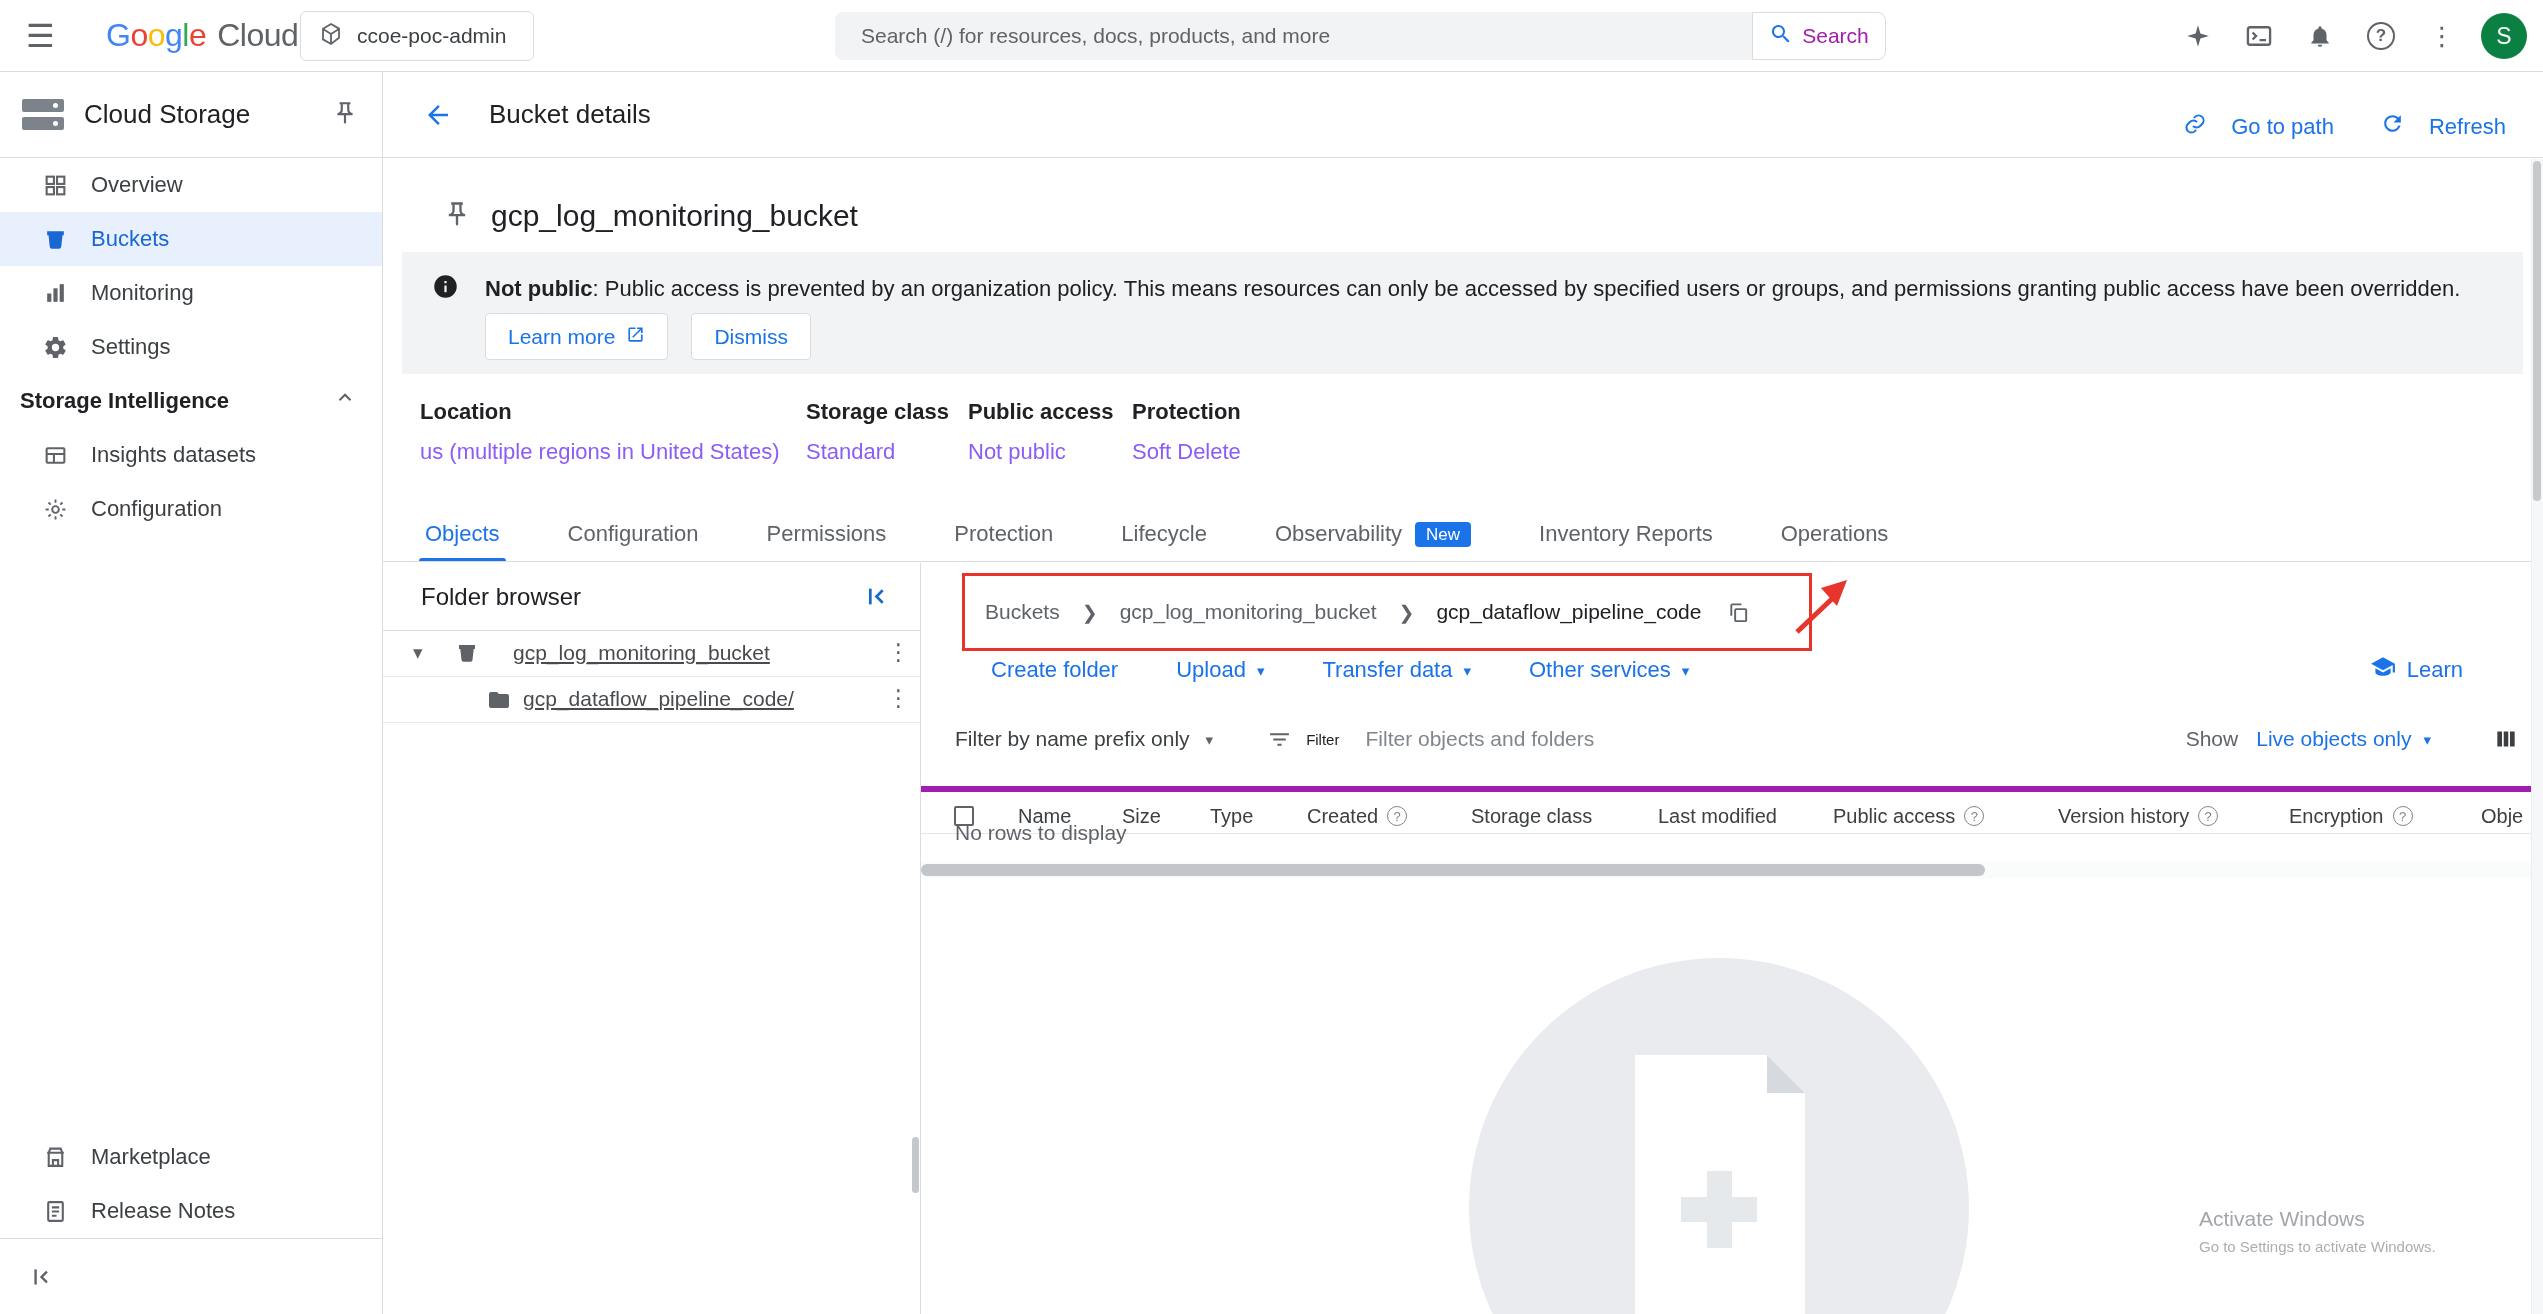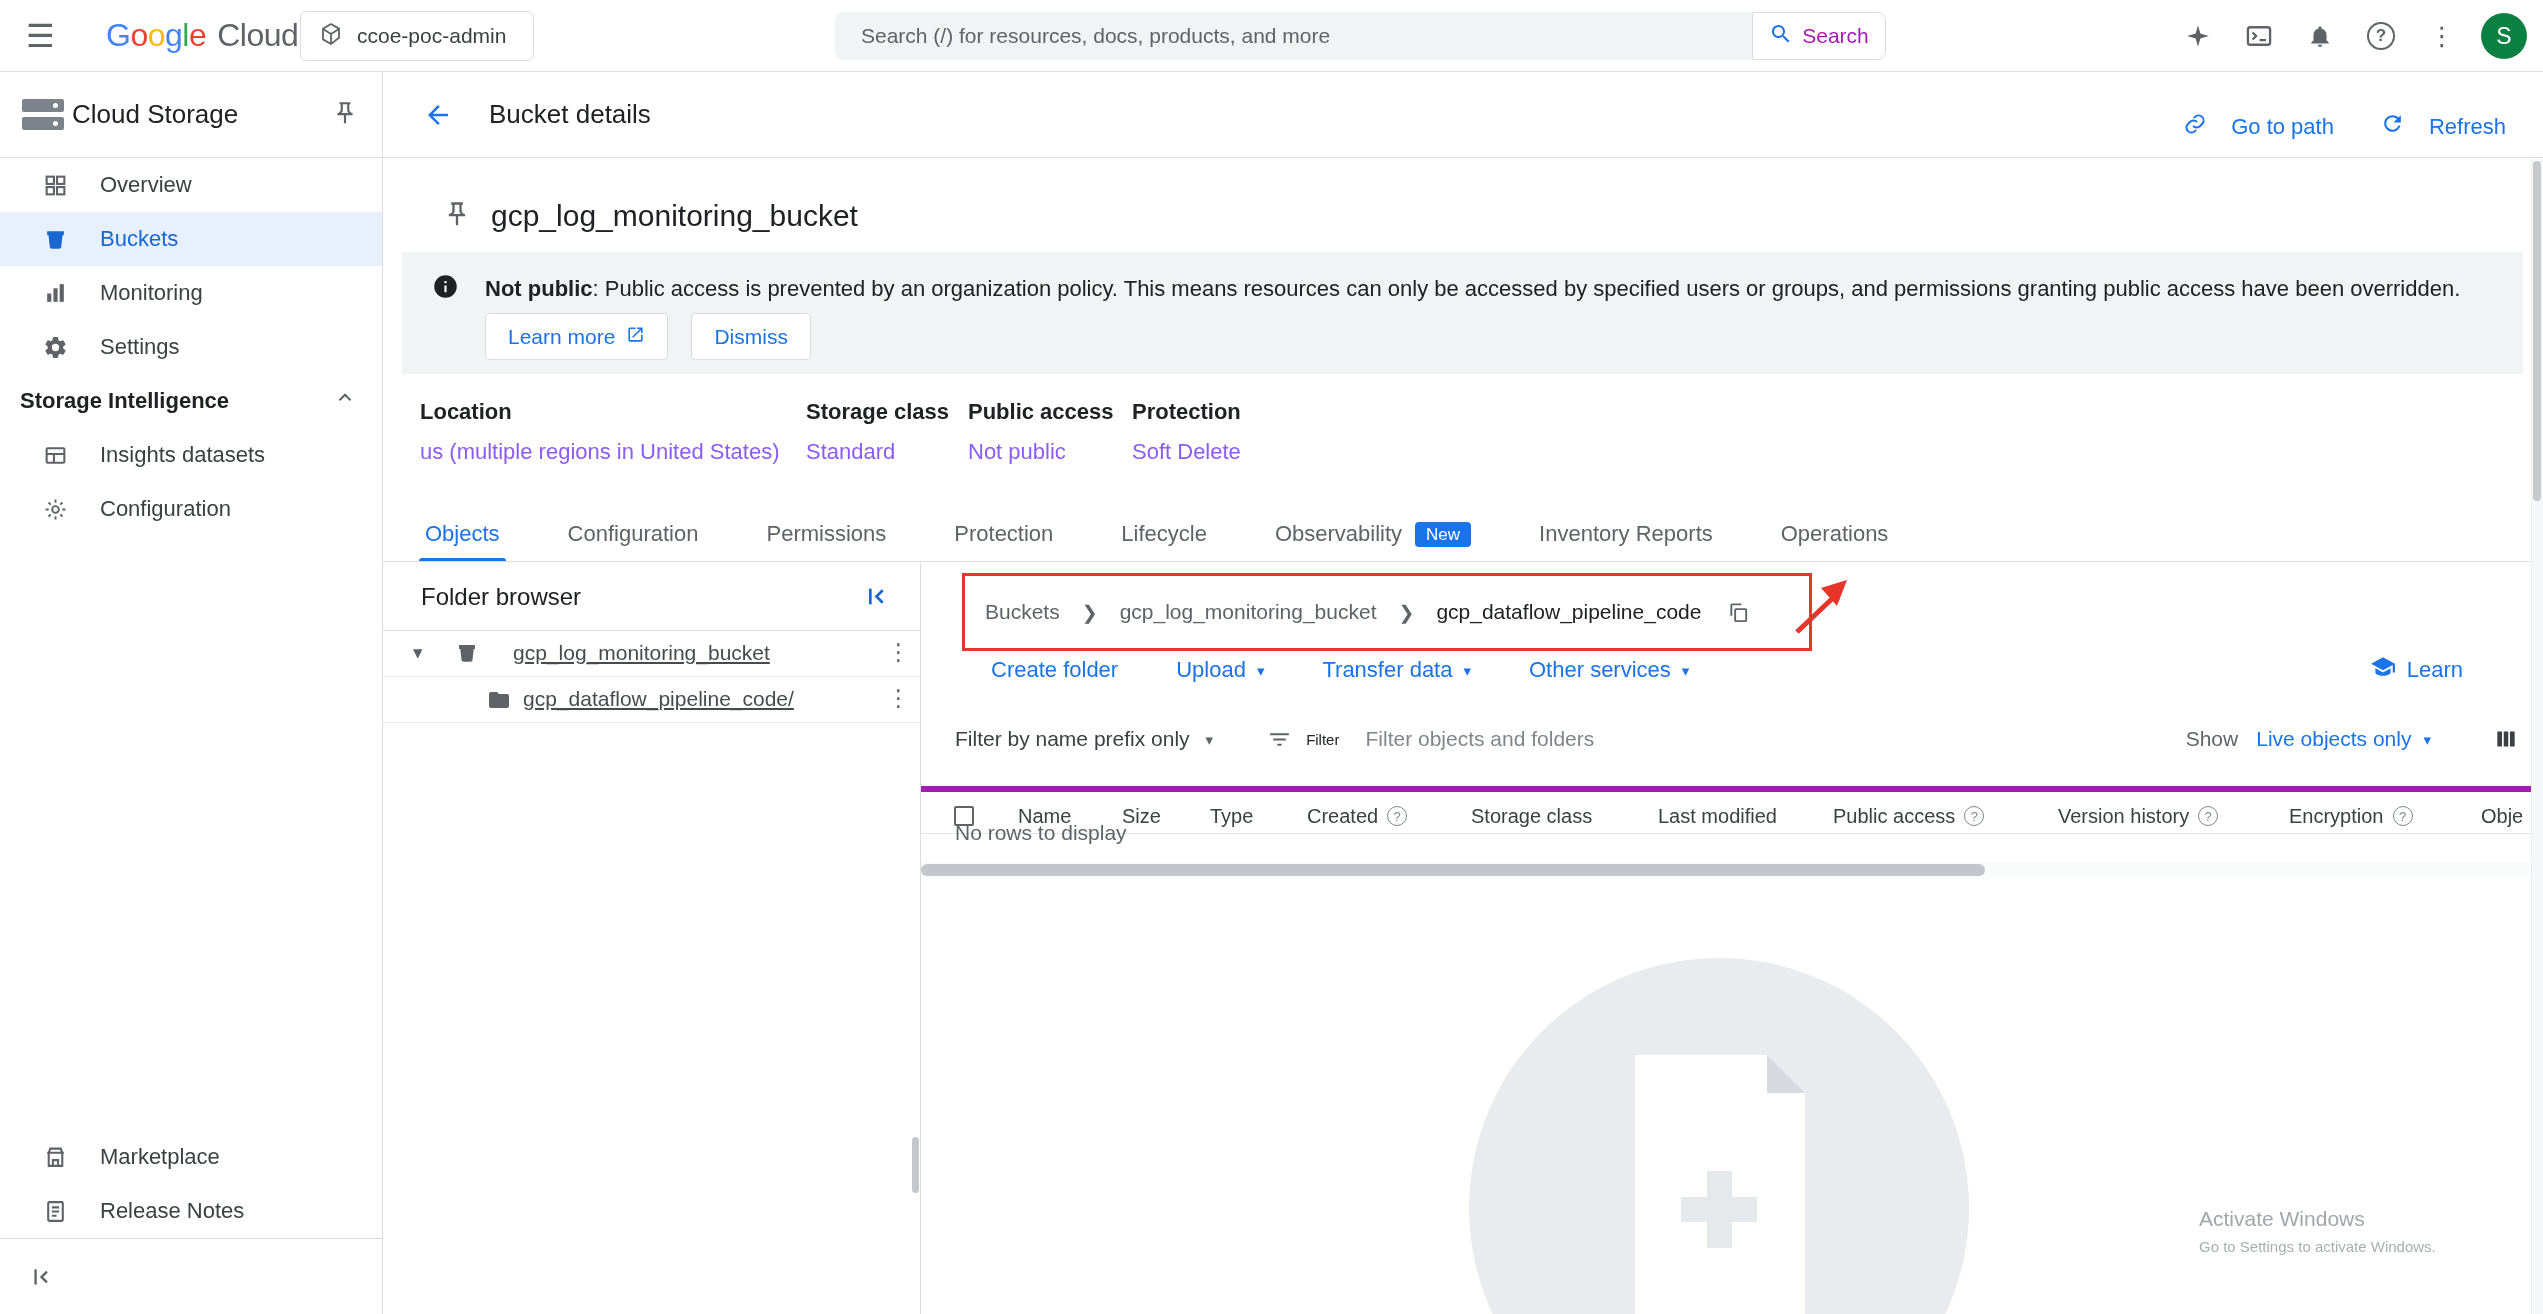--- a/index.html
+++ b/index.html
@@ -19,27 +19,27 @@
   .search-input { flex:1; background:#f1f3f4; border:none; outline:none; border-radius:8px 0 0 8px; padding:0 26px; font-size:21px; color:#202124; font-family:inherit; }
   .search-input::placeholder { color:#5f6368; }
   .search-btn { width:134px; background:#fff; border:1px solid #dadce0; border-radius:0 8px 8px 0; display:flex; align-items:center; justify-content:center; gap:9px; font-size:21px; color:#a21caf; }
   .topbar-icons { position:absolute; right:16px; top:0; height:72px; display:flex; align-items:center; gap:17px; }
   .tb-icon { width:44px; height:44px; display:flex; align-items:center; justify-content:center; color:#5f6368; font-size:26px; border-radius:50%; }
   .help-circle { width:28px; height:28px; border:2.5px solid #5f6368; border-radius:50%; color:#5f6368; font-size:17px; font-weight:700; display:flex; align-items:center; justify-content:center; }
   .avatar { width:46px; height:46px; border-radius:50%; background:#0b8043; color:#fff; font-size:23px; display:flex; align-items:center; justify-content:center; }
 
   
   .sidebar { position:absolute; top:72px; left:0; bottom:0; width:383px; background:#fff; border-right:1px solid #dadce0; z-index:10; }
-  .sb-header { height:86px; border-bottom:1px solid #dadce0; display:flex; align-items:center; padding:0 24px 0 22px; gap:8px; }
+  .sb-header { height:86px; border-bottom:1px solid #dadce0; display:flex; align-items:center; padding:0 24px 0 22px; gap:20px; }
   .sb-title { font-size:26px; color:#202124; }
   .gcs-icon { width:42px; display:flex; flex-direction:column; gap:5px; }
   .gcs-bar { height:13px; background:#7d838a; border-radius:2px; position:relative; }
   .gcs-bar::after { content:""; position:absolute; right:6px; top:4px; width:5px; height:5px; border-radius:50%; background:#fff; }
   .sb-pin { margin-left:auto; }
-  .nav-item { height:54px; display:flex; align-items:center; gap:30px; padding-left:40px; font-size:22px; color:#3c4043; cursor:pointer; }
+  .nav-item { height:54px; display:flex; align-items:center; gap:21px; padding-left:40px; font-size:22px; color:#3c4043; cursor:pointer; }
   .nav-item .nico { width:30px; display:flex; justify-content:center; align-items:center; }
   .nav-item.selected { background:#e8f0fe; color:#1967d2; }
   .section-hdr { height:54px; display:flex; align-items:center; padding:0 26px 0 20px; font-size:22px; font-weight:700; color:#202124; }
   .section-hdr .chev { margin-left:auto; }
   .sb-footer { position:absolute; left:0; right:0; bottom:0; background:#fff; }
   .sb-footer .nav-item { border-top:none; }
   .sep-top { border-top:1px solid #dadce0; }
   .bottom-bar { height:76px; border-top:1px solid #dadce0; display:flex; align-items:center; padding-left:28px; }
 
   

